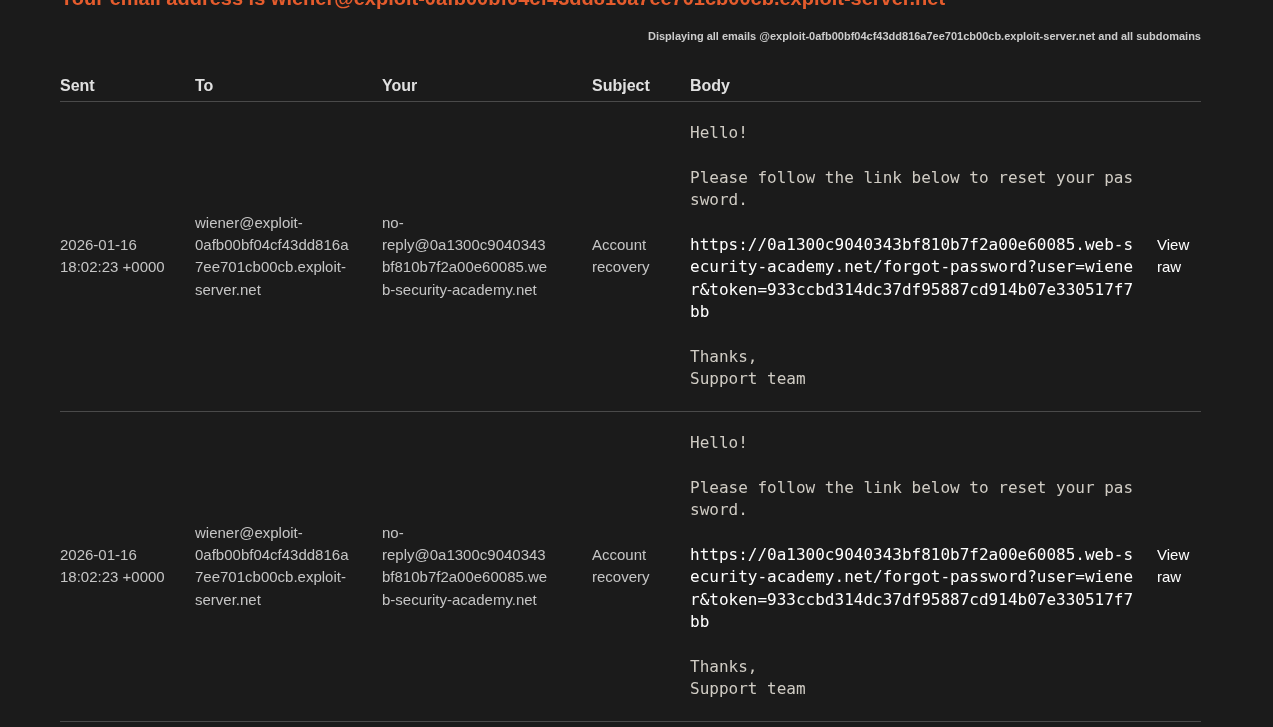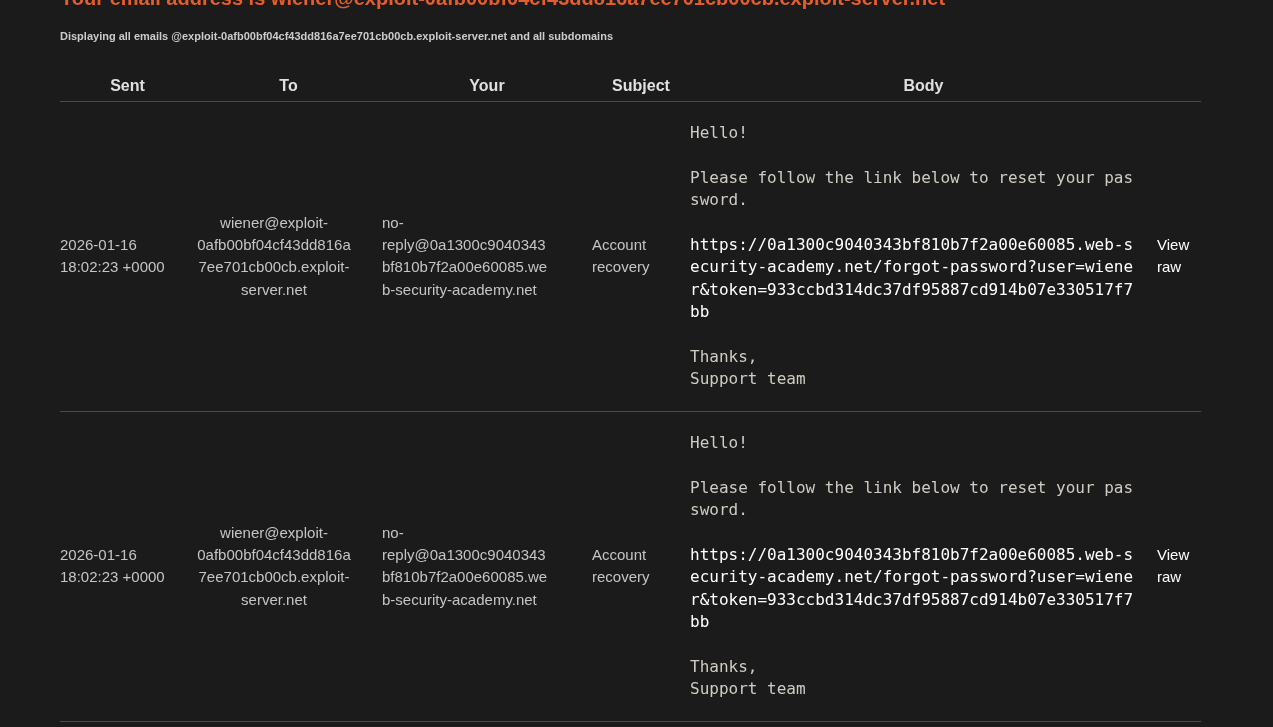--- a/index.html
+++ b/index.html
@@ -24,52 +24,53 @@
     color: #e55c2d;
     white-space: nowrap;
     overflow: visible;
   }
   p.sub-note {
     margin: 22px 0 0 0;
     font-size: 11px;
     line-height: 13px;
     font-weight: bold;
     color: #cccccc;
+    text-align: right;
   }
   table.email-table {
     border-collapse: collapse;
     table-layout: fixed;
     width: 1141px;
     margin: 0;
   }
   col.c-sent    { width: 135px; }
   col.c-to      { width: 187px; }
   col.c-from    { width: 210px; }
   col.c-subject { width: 98px;  }
   col.c-body    { width: 467px; }
   col.c-raw     { width: 44px;  }
   th {
-    text-align: center;
+    text-align: left;
     font-size: 16px;
     font-weight: bold;
     color: #e0e0e0;
     padding: 33px 0 6px 0;
     border-bottom: 1px solid #4a4a4a;
     line-height: 19px;
   }
   td {
     vertical-align: middle;
     border-bottom: 1px solid #4a4a4a;
     font-size: 15px;
     line-height: 22.4px;
     color: #c5c5c5;
     padding: 20px 0;
   }
   td.cell-sent    { padding-right: 19px; }
-  td.cell-to      { padding-right: 29px; overflow-wrap: break-word; text-align: center; }
+  td.cell-to      { padding-right: 29px; overflow-wrap: break-word; }
   td.cell-from    { padding-right: 38px; overflow-wrap: break-word; }
   td.cell-subject { padding-right: 8px; }
   td.cell-body {
     padding-right: 23px;
     font-family: "DejaVu Sans Mono", monospace;
     font-size: 16px;
     line-height: 22.4px;
     color: #d0ccc4;
     white-space: pre-wrap;
     word-break: break-all;

